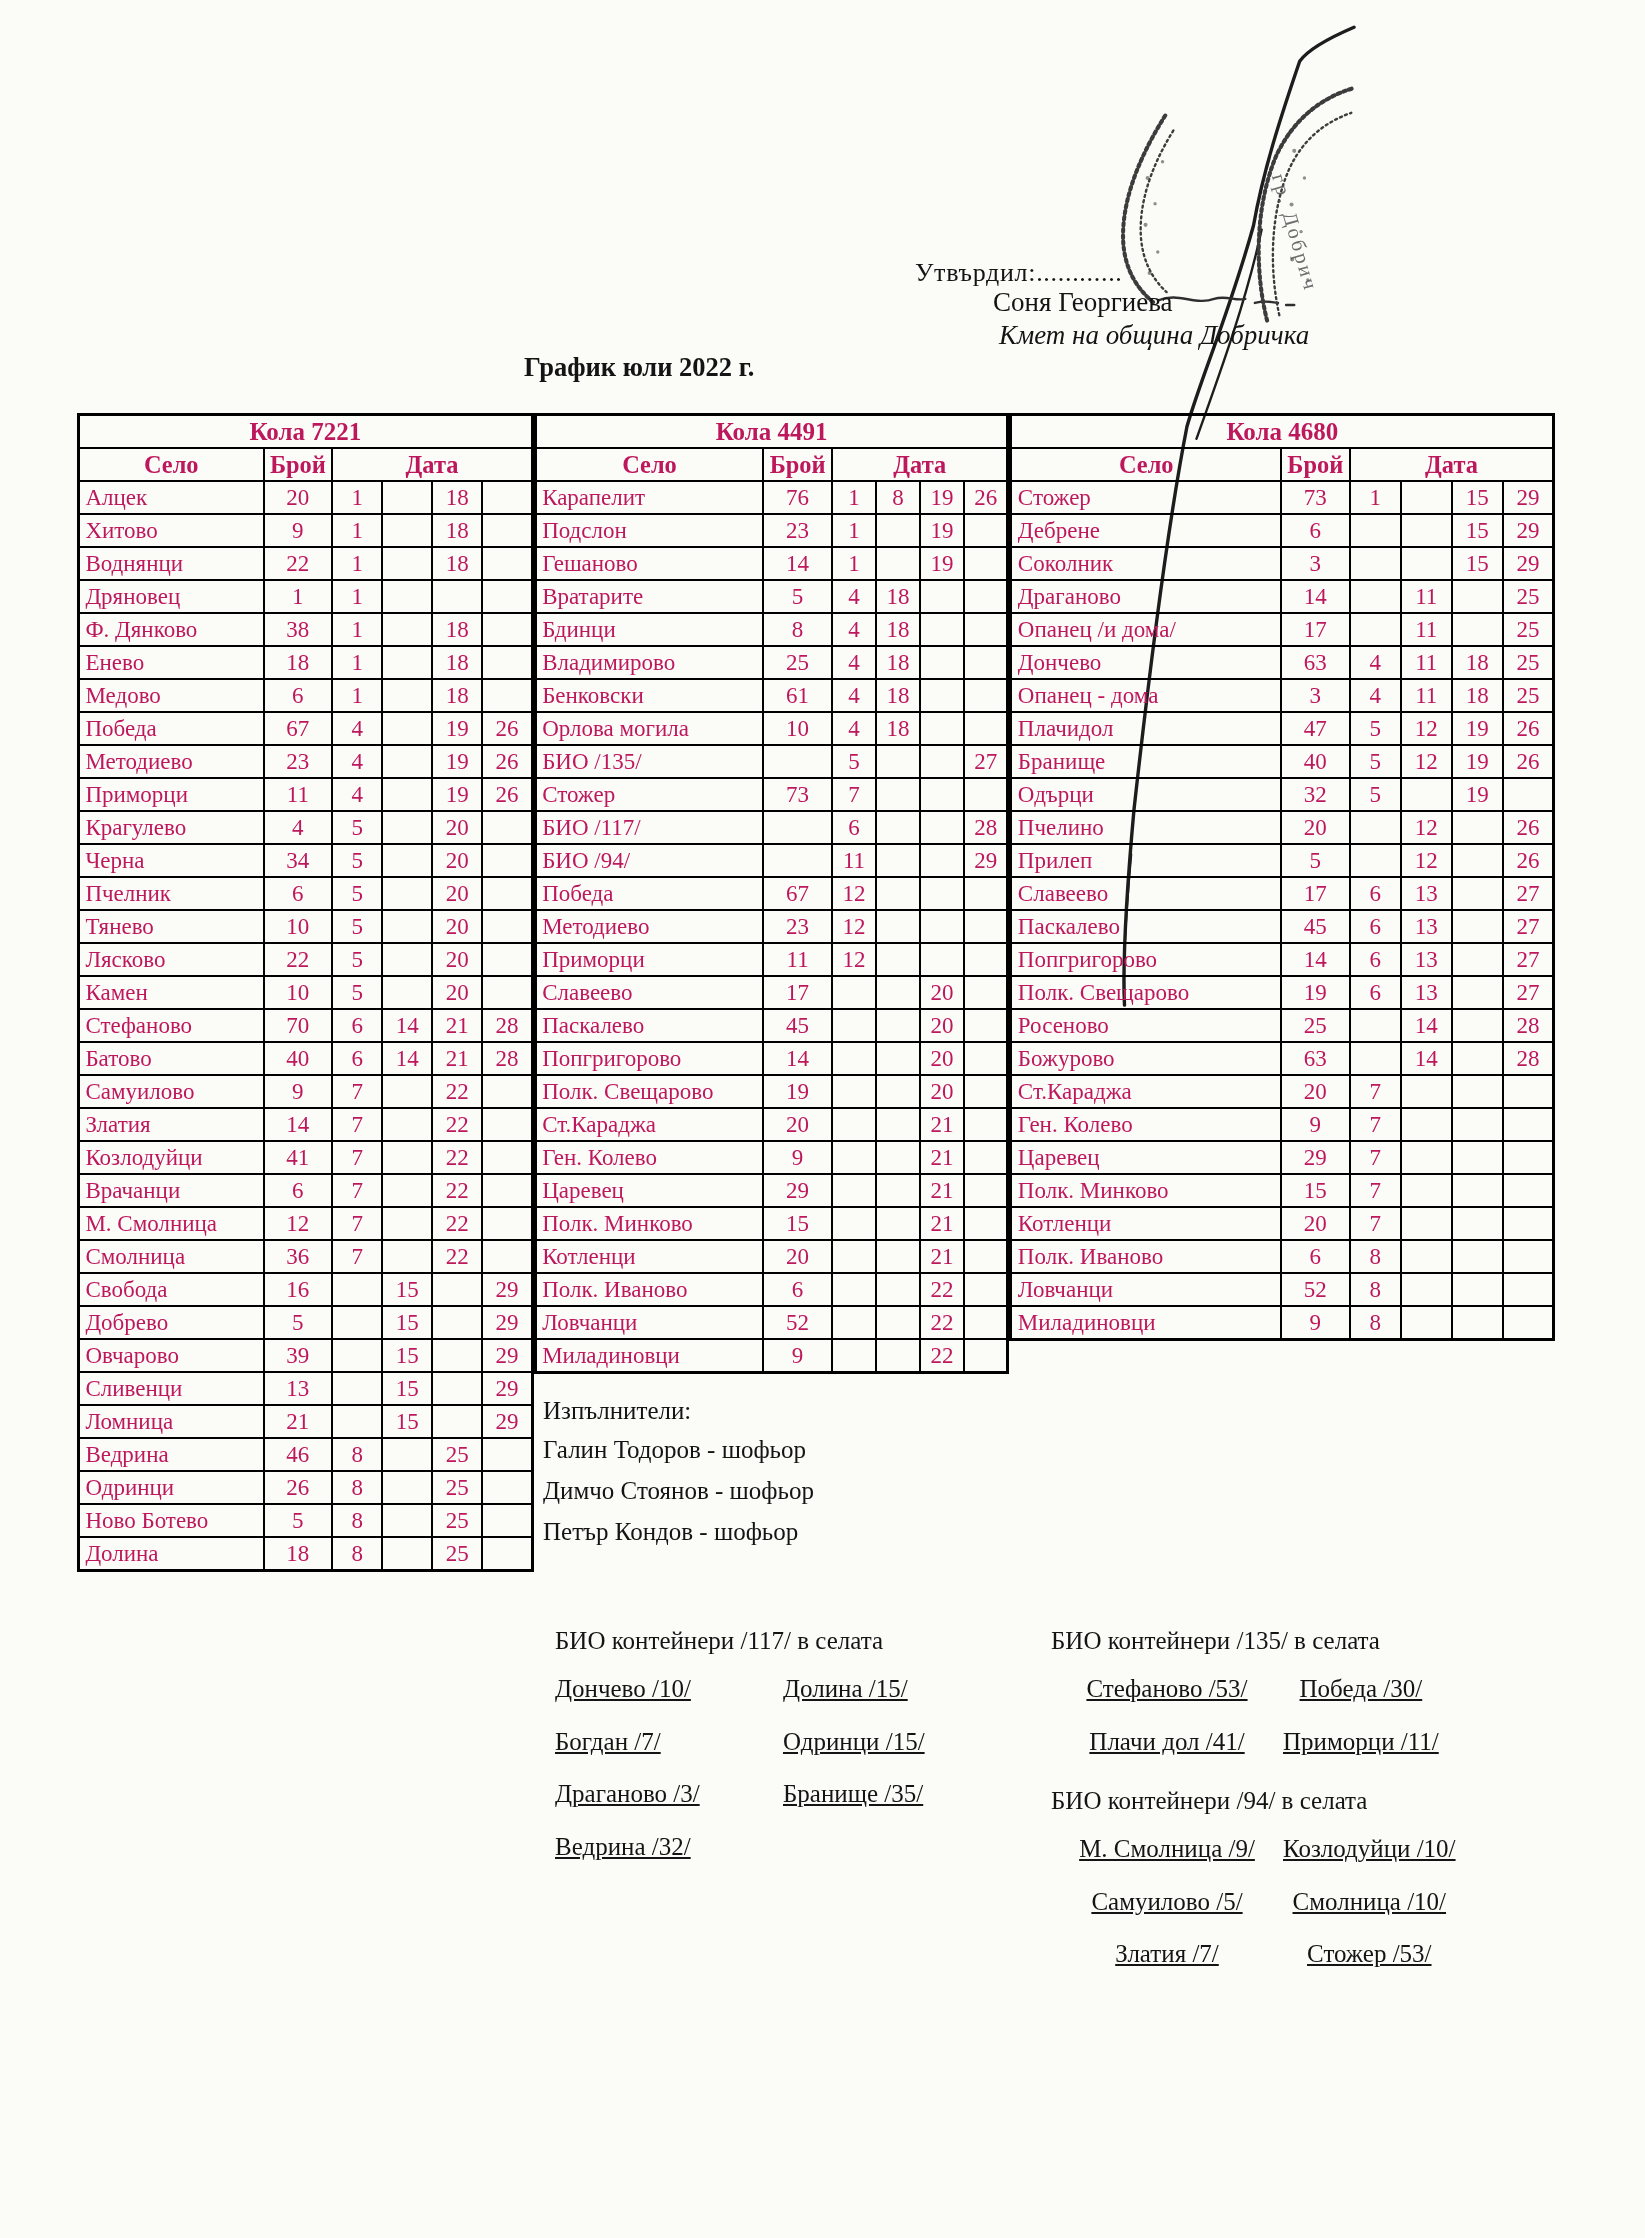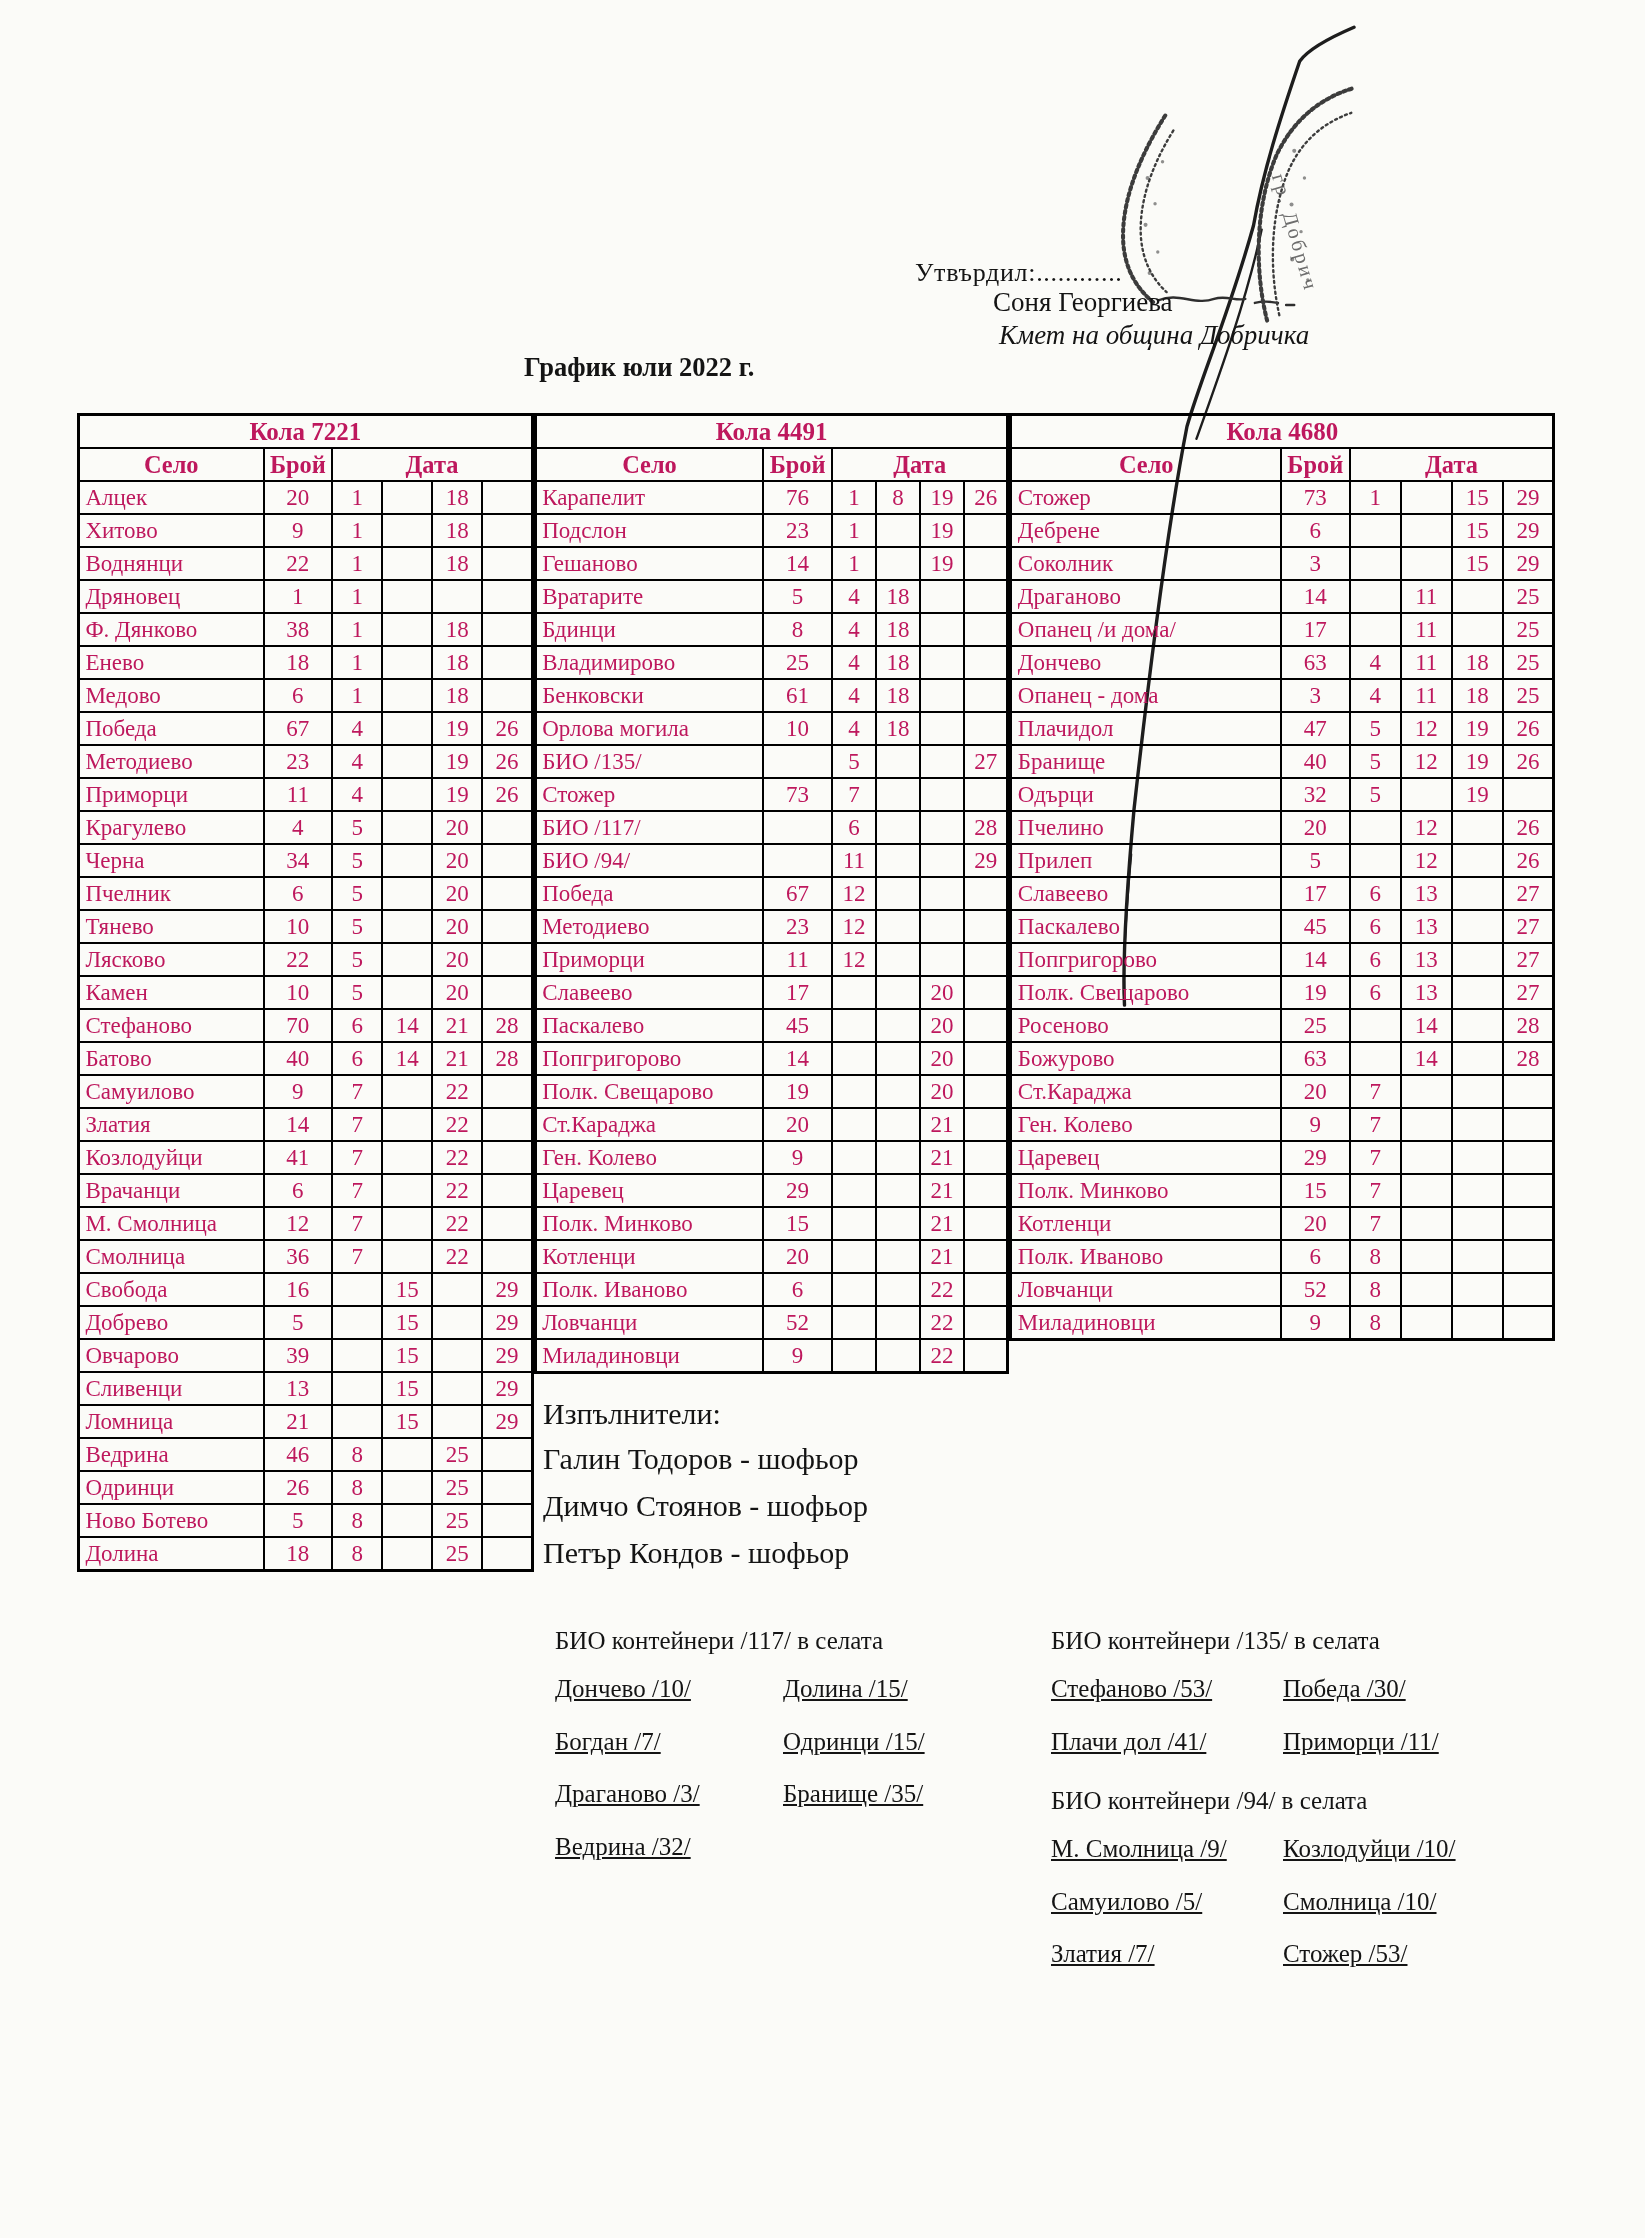--- a/index.html
+++ b/index.html
@@ -31,32 +31,32 @@
   th.colhead{font-size:24.4px;font-weight:bold;text-align:center;height:33px;}
   td.v{text-align:left;}
   td.n{text-align:center;}
   .t1 col.c0{width:185px}.t1 col.c1{width:63px}
   .t1 col.c2,.t1 col.c3,.t1 col.c4,.t1 col.c5{width:50px}
   .t2 col.c0{width:228px}.t2 col.c1{width:67px}
   .t2 col.c2,.t2 col.c3,.t2 col.c4,.t2 col.c5{width:44px}
   .t3 col.c0{width:270px}.t3 col.c1{width:61px}
   .t3 col.c2,.t3 col.c3,.t3 col.c4,.t3 col.c5{width:51px}
   
-  .executors{position:absolute;left:543px;top:1397px;font-size:30px;}
+  .executors{position:absolute;left:543px;top:1397px;font-size:25px;}
   .exec-title{margin-bottom:11px;}
   .exec-list div{margin-bottom:13px;}
   
   .bio{position:absolute;font-size:25px;}
   .bio-a{left:555px;top:1627px;}
   .bio-b{left:1051px;top:1627px;}
   .bio-c{left:1051px;top:1787px;}
   .bio-title{margin-bottom:20.4px;}
   .bio-grid{display:grid;row-gap:24.4px;text-decoration:underline;}
   .bio-a .bio-grid{grid-template-columns:228px auto;}
-  .bio-b .bio-grid,.bio-c .bio-grid{grid-template-columns:232px auto;}
+  .bio-b .bio-grid,.bio-c .bio-grid{grid-template-columns:232px auto;text-align:center;}
 </style>
 </head>
 <body>
 
 <div class="page">
 
   <svg class="ink" viewBox="0 0 2424 3297">
     <g fill="none" stroke="#1d1d1d" stroke-linecap="round">
       <path stroke-width="5" d="M1994,40 C1952,58 1924,76 1914,90 C1886,172 1860,252 1846,332 C1810,462 1770,552 1748,628 C1716,792 1690,1012 1670,1192 C1660,1302 1653,1412 1656,1480"></path>
       <path stroke-width="3.5" d="M1858,338 C1836,440 1800,540 1762,646"></path>

